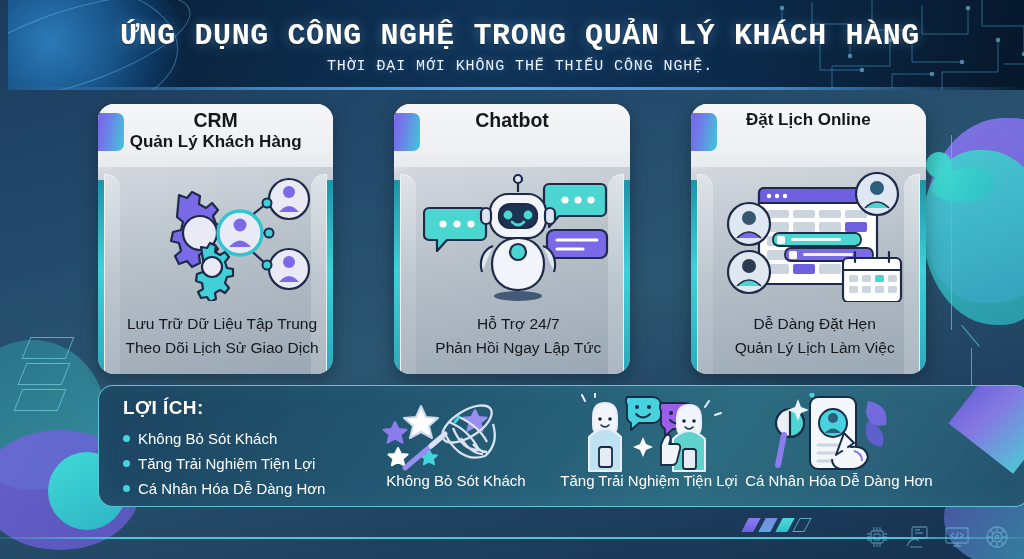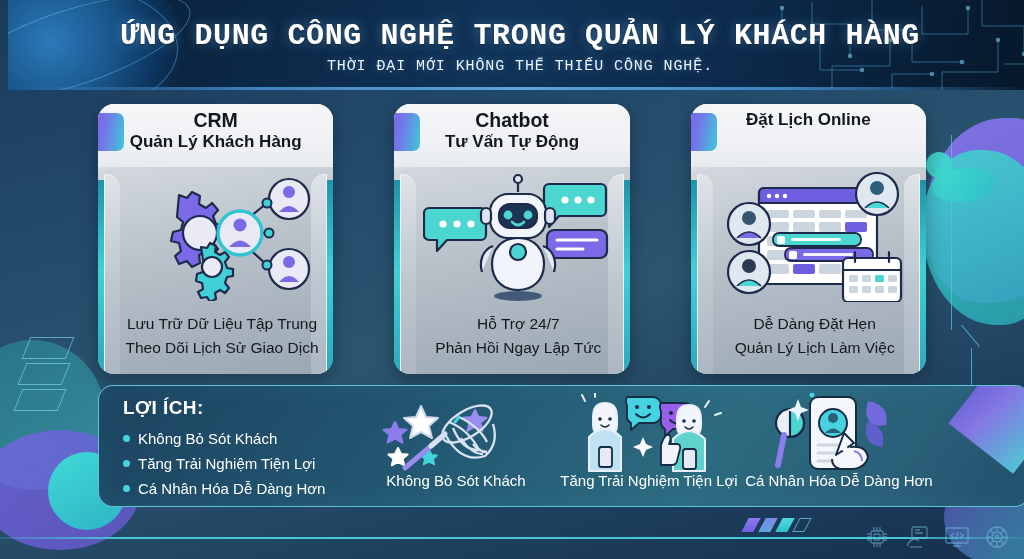--- a/index.html
+++ b/index.html
@@ -248,21 +248,20 @@
       <div class="card-foot">
         <div>Lưu Trữ Dữ Liệu Tập Trung</div>
         <div>Theo Dõi Lịch Sử Giao Dịch</div>
       </div>
     </div>
 
     <div class="card">
       <div class="card-head">
         <div class="card-tab"></div>
         <div class="card-title-1">Chatbot</div>
-        <div class="card-title-2">Tư Vấn Tự Động</div>
       </div>
       <div class="card-bracket-l"></div>
       <div class="card-bracket-r"></div>
       <div class="card-notch-l"></div>
       <div class="card-notch-r"></div>
       <div class="card-art">
         <svg width="190" height="130" viewBox="0 0 190 130">
 
           <g stroke="#1d2a4a" stroke-width="2.2" stroke-linejoin="round">
             <path d="M6 36 h52 a5 5 0 0 1 5 5 v22 a5 5 0 0 1-5 5 h-34 l-10 11 v-11 h-8 a5 5 0 0 1-5-5 v-22 a5 5 0 0 1 5-5z" fill="#4bd6d2"></path>

